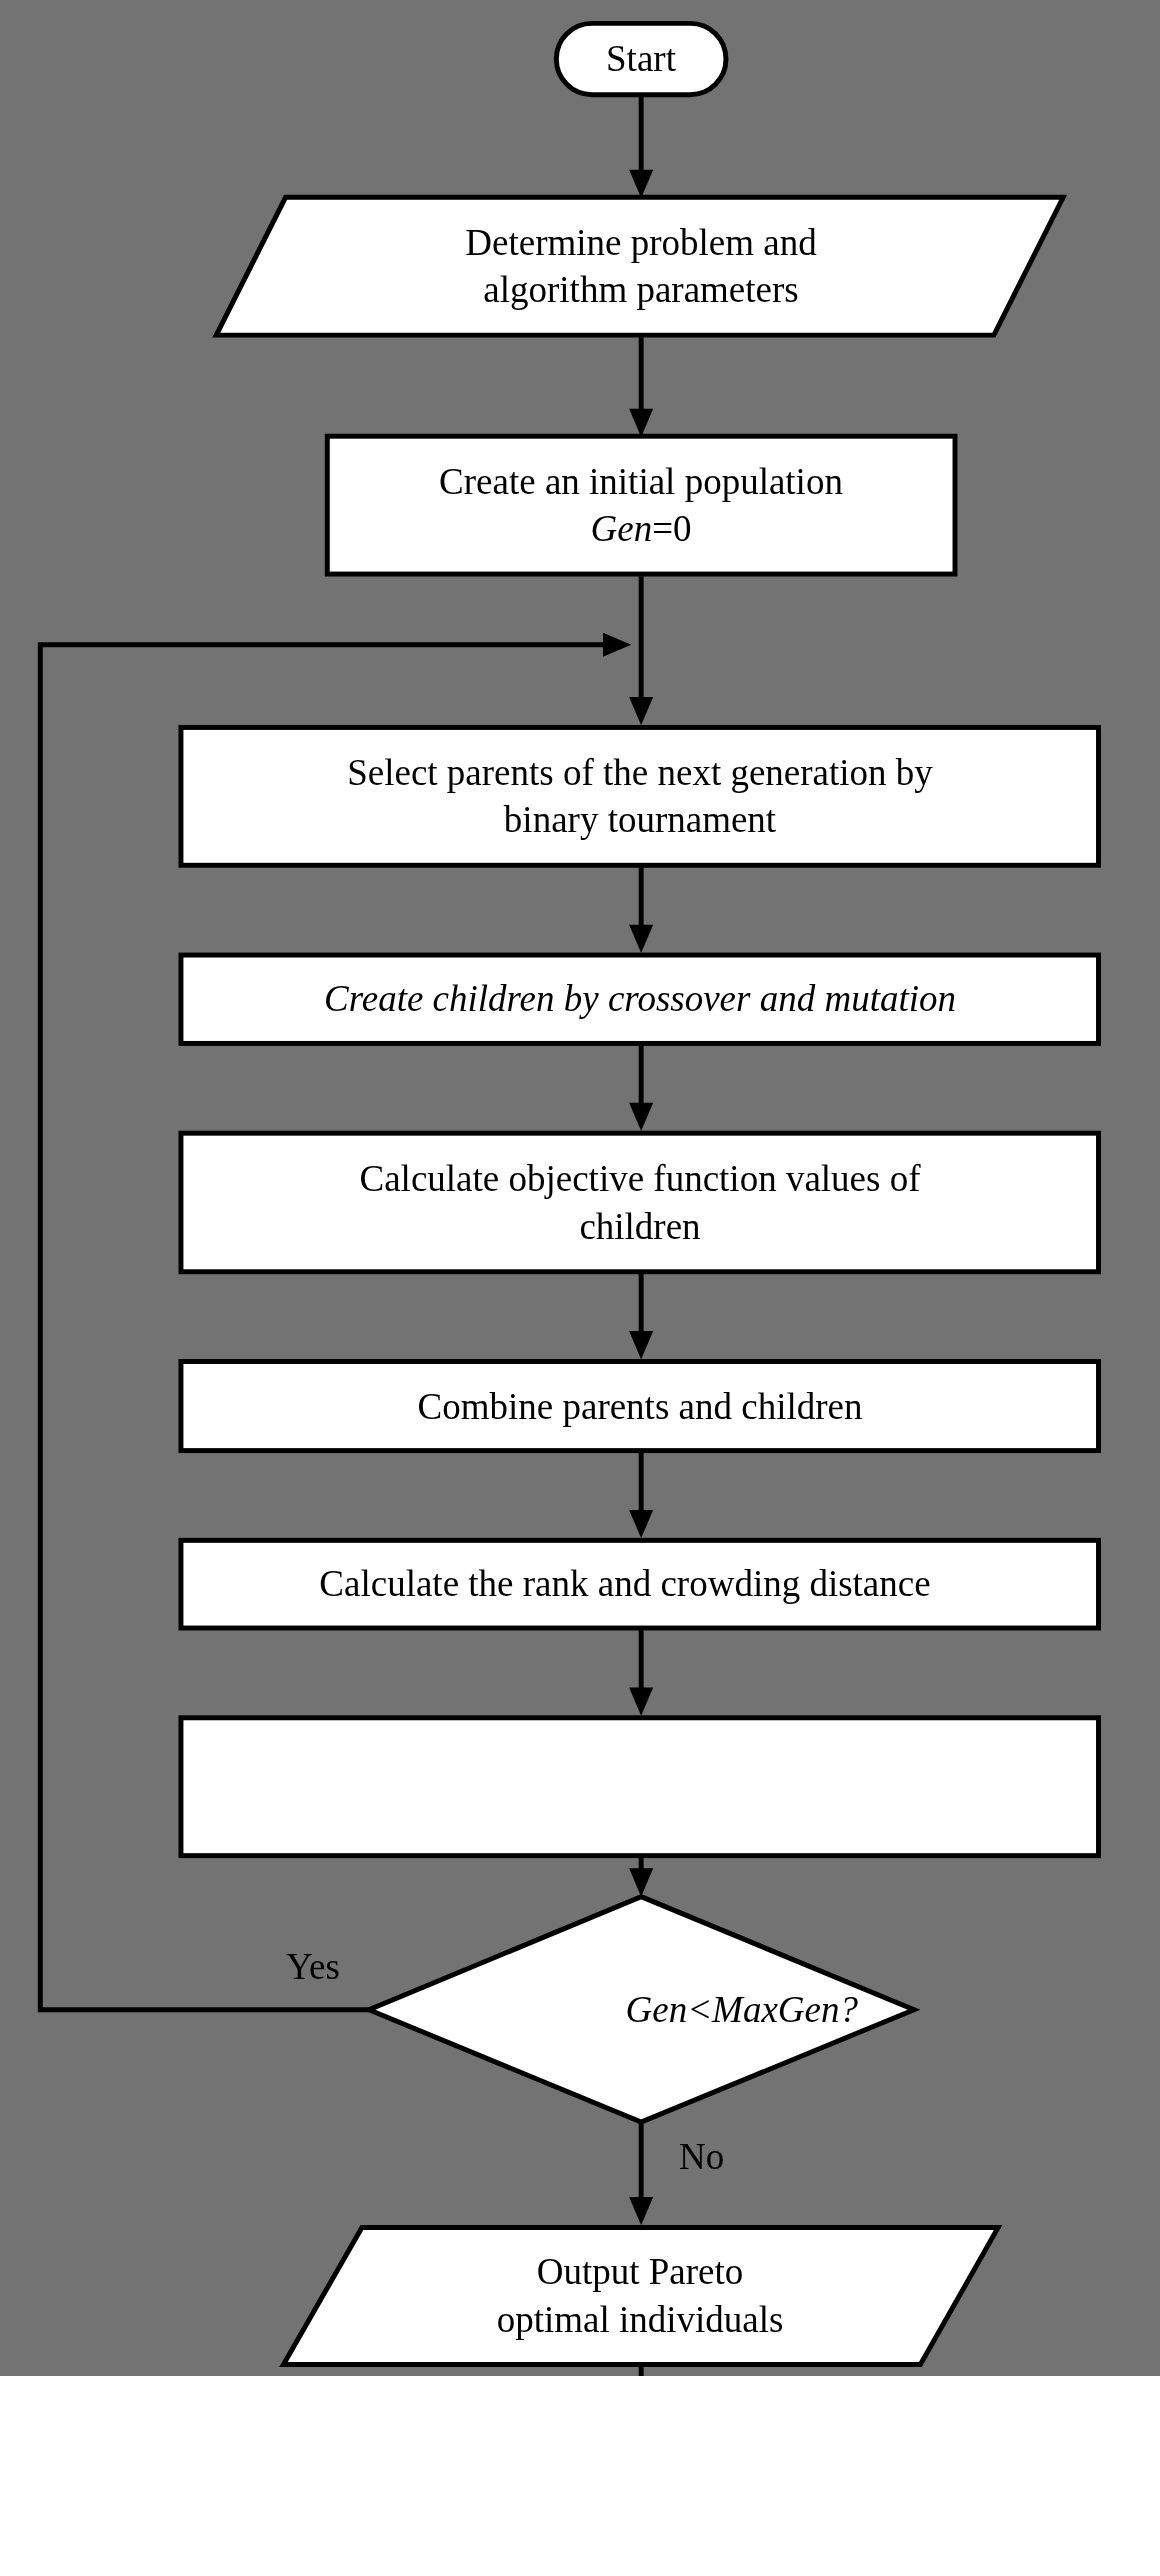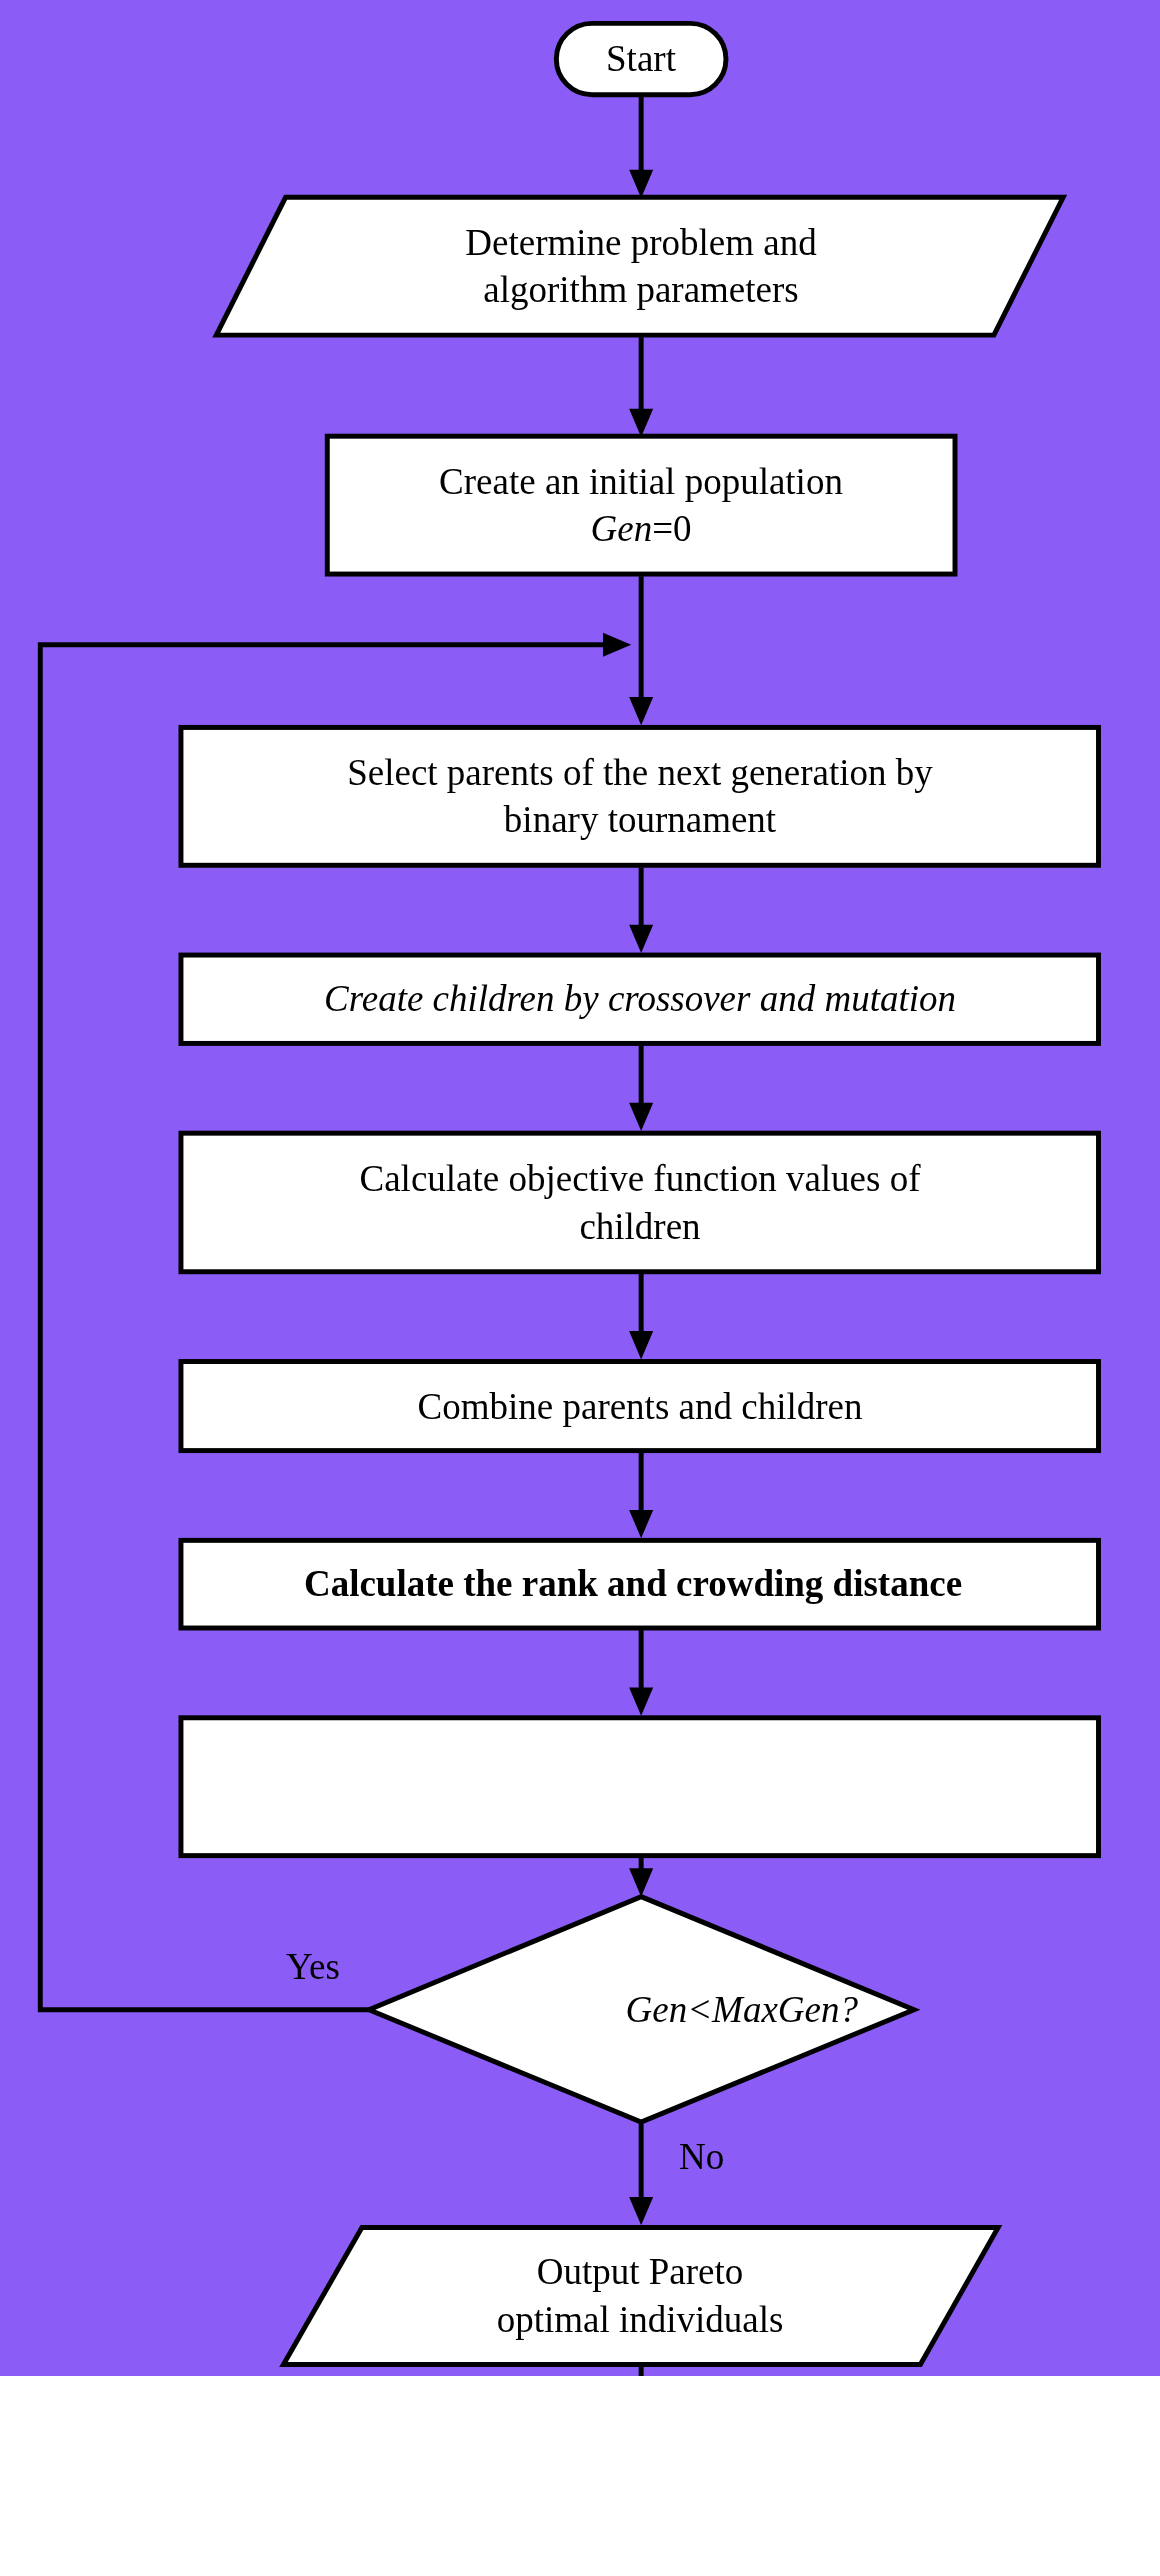--- a/index.html
+++ b/index.html
@@ -8,21 +8,21 @@
     padding: 0;
     background: #ffffff;
   }
   body {
     font-family: "Liberation Serif", "DejaVu Serif", serif;
   }
   #canvas {
     position: relative;
     width: 1160px;
     height: 2376px;
-    background: #8b5cf6;
+    background: #737373;
     overflow: hidden;
   }
   #flow-svg {
     position: absolute;
     left: 0;
     top: 0;
     width: 1160px;
     height: 2576px;
     display: block;
   }
@@ -161,21 +161,21 @@
 
   <div class="node-label" style="left:181px; top:1133px; width:918px; height:139px;">
     <span class="ln">Calculate objective function values of</span>
     <span class="ln">children</span>
   </div>
 
   <div class="node-label" style="left:181px; top:1362px; width:918px; height:89px;">
     <span class="ln">Combine parents and children</span>
   </div>
 
-  <div class="node-label" style="left:174px; top:1540px; width:918px; height:88px;font-weight:bold;">
+  <div class="node-label" style="left:166px; top:1540px; width:918px; height:88px;">
     <span class="ln">Calculate the rank and crowding distance</span>
   </div>
 
 
   <div class="node-label" style="left:424px; top:1962px; width:434px; height:96px;align-items:flex-end;">
     <span class="ln it">Gen&lt;MaxGen?</span>
   </div>
 
   <div class="node-label" style="left:556px; top:2469px; width:170px; height:71px;">
     <span class="ln">End</span>

